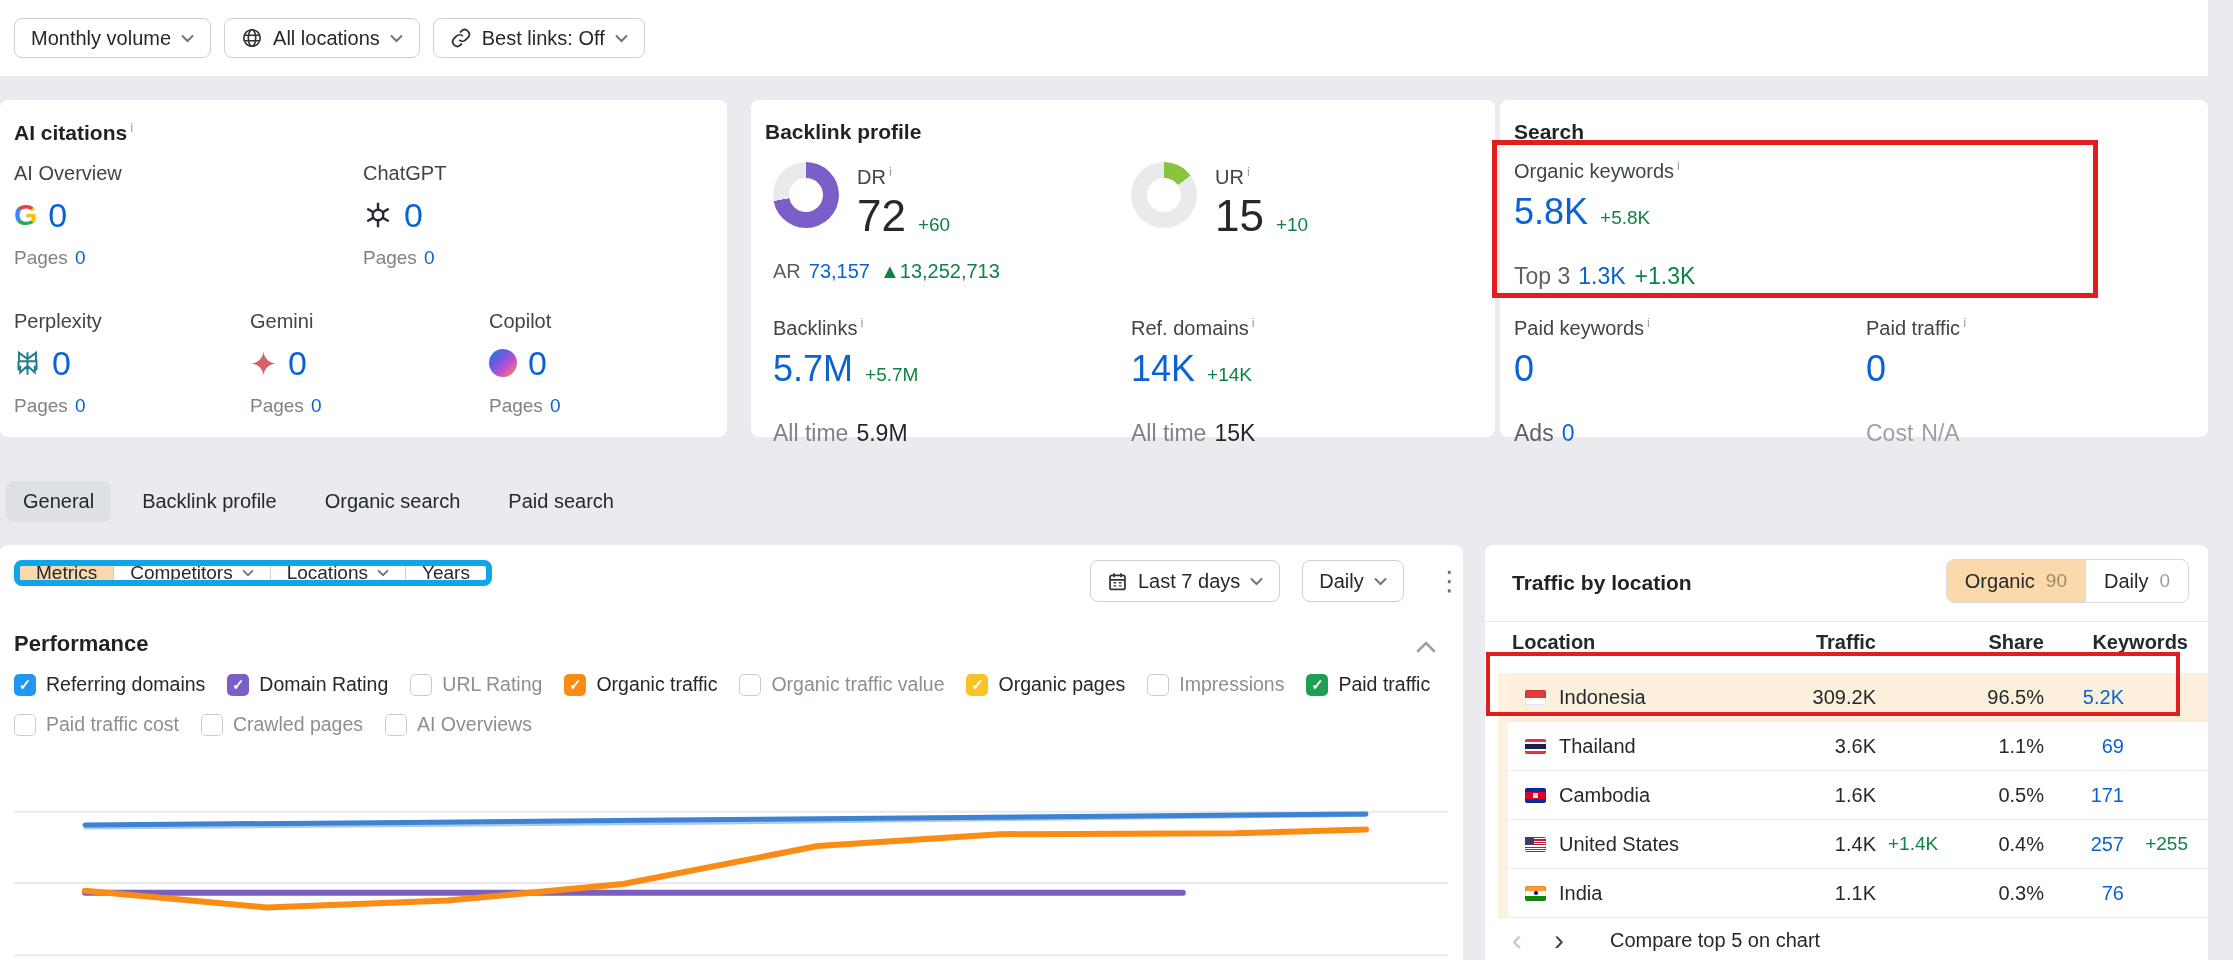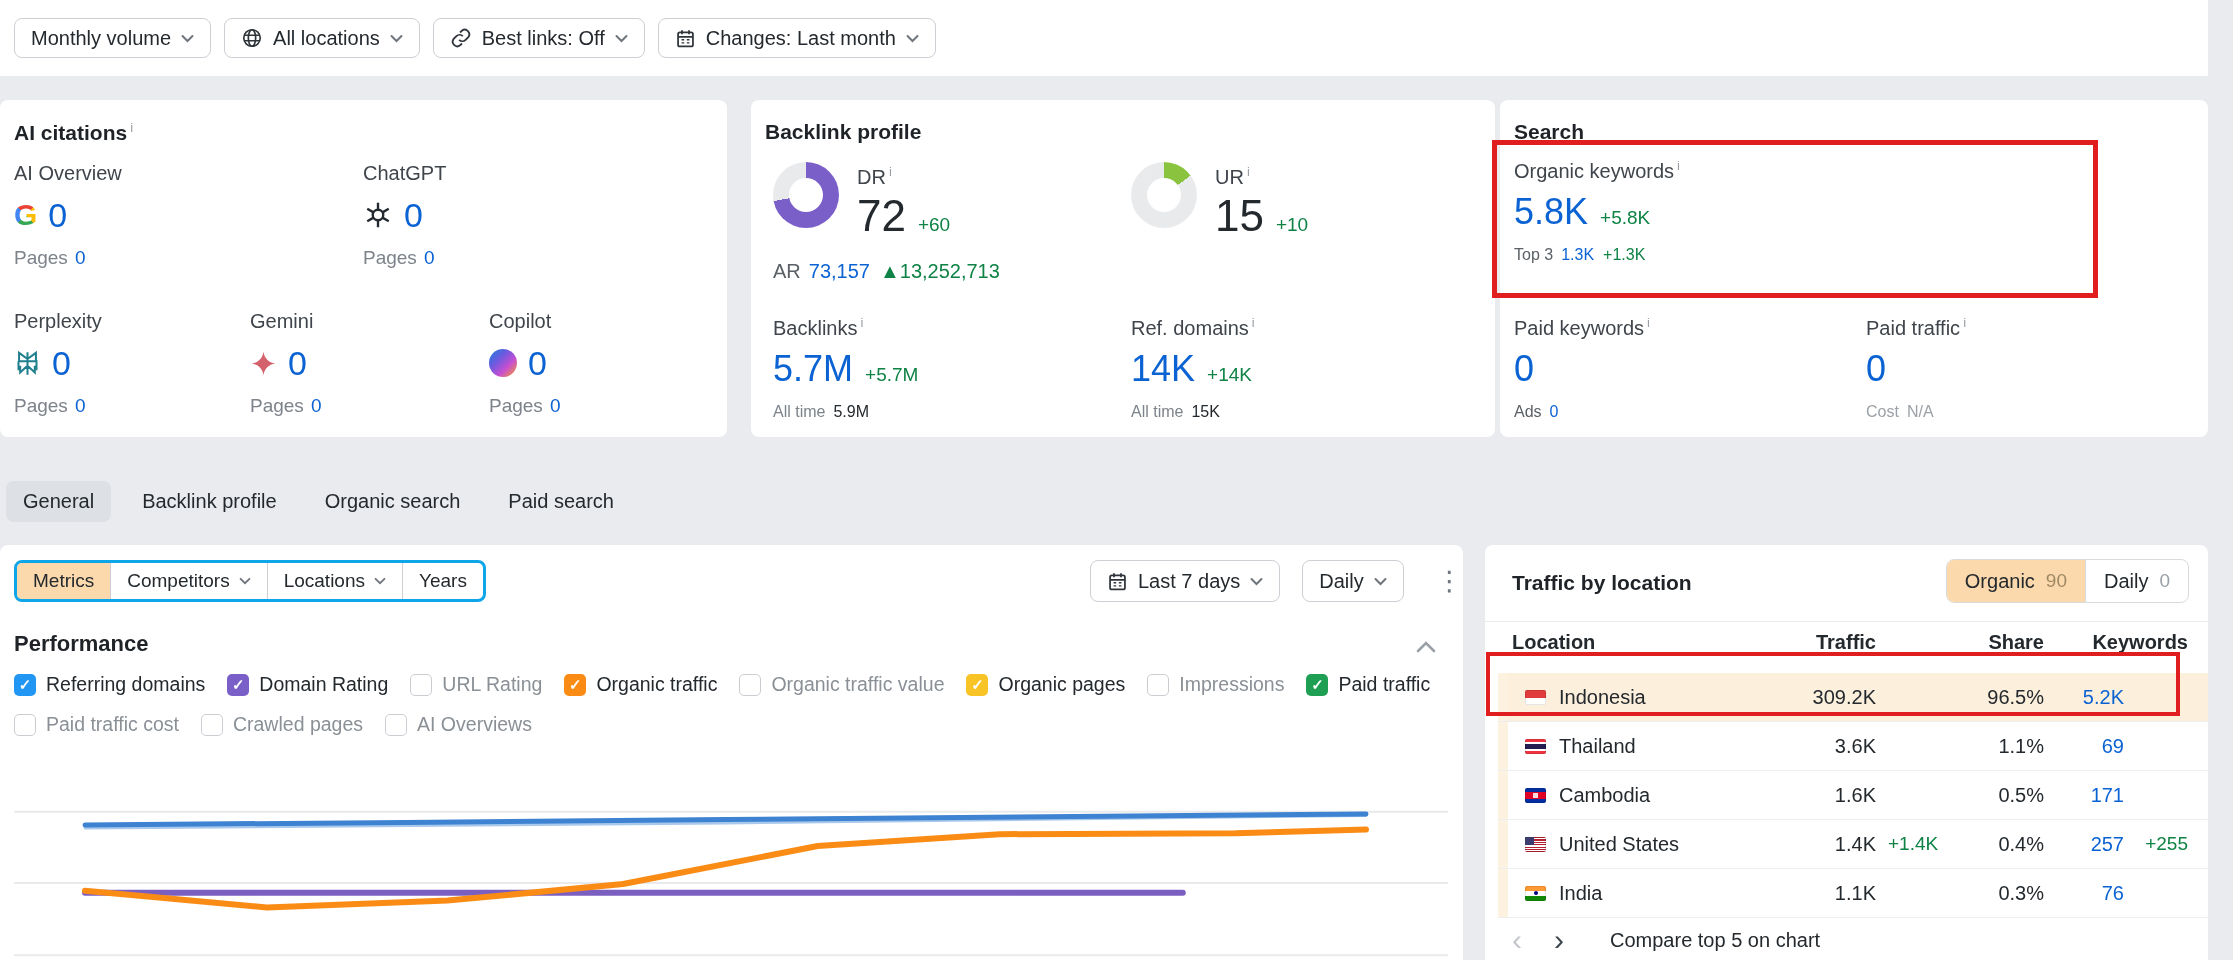--- a/index.html
+++ b/index.html
@@ -36,38 +36,38 @@
   .rate-valrow{display:flex;align-items:baseline;gap:12px;margin-top:2px}
   .bigdark{font-size:44px;color:#24292e}
   .delta{font-size:19px;color:#0e8345}
   .ar-line{position:absolute;left:22px;top:160px;font-size:20px;color:#5a6066}
   .ar-line .lnk{color:#0b63d3;margin-left:8px}
   .ar-line .up{color:#0e8345;margin-left:10px}
   .stat{position:absolute;width:340px}
   .stat-label{font-size:20px;color:#3f454b}
   .stat-valrow{display:flex;align-items:baseline;gap:12px;margin-top:8px}
   .bigblue2{font-size:36px;color:#0b63d3}
-  .stat-sub{margin-top:13px;font-size:16px}
+  .stat-sub{margin-top:30px;font-size:23px}
   .sub-gray{color:#7d838a}
   .sub-dim{color:#9ba1a6}
   .sub-label{color:#5a6066}
   .sub-dark{color:#24292e;margin-left:8px}
   .sub-blue{color:#0b63d3;margin-left:8px}
   .sub-green{color:#0e8345;margin-left:9px}
 
   
   .tabstrip{position:absolute;left:0;top:457px;width:2208px;height:88px;display:flex;align-items:center;gap:14px;padding-left:6px;box-sizing:border-box}
   .tab{padding:9px 17px;border-radius:8px;font-size:20px;color:#24292e;cursor:pointer;white-space:nowrap}
   .tab.active{background:#dde0e4}
 
   
   #card-perf{left:0;top:545px;width:1463px;height:432px}
   #card-traffic{left:1485px;top:545px;width:723px;height:432px}
 
-  .seg{position:absolute;left:14px;top:15px;display:flex;height:42px;border:3px solid #0ea5e9;border-radius:8px;overflow:hidden;background:#fff;box-sizing:border-box}
+  .seg{position:absolute;left:14px;top:15px;display:flex;height:26px;border:6px solid #0ea5e9;border-radius:8px;overflow:hidden;background:#fff;box-sizing:border-box}
   .seg-item{display:flex;align-items:center;gap:9px;padding:0 16px;font-size:19px;border-left:1px solid #ccd0d5;cursor:pointer;white-space:nowrap}
   .seg-item:first-child{border-left:none}
   .seg-item.active{background:#fbd9ad}
   .date-controls{position:absolute;left:1090px;top:15px;display:flex;gap:22px;align-items:center}
   .kebab{font-size:27px;color:#6f757c;margin-left:10px;cursor:pointer;line-height:1}
   .perf-head{position:absolute;left:14px;top:86px;font-size:22px;font-weight:700;color:#1f2328}
   .collapse{position:absolute;left:1416px;top:94px;cursor:pointer}
   #metric-list{position:absolute;left:14px;top:128px;width:1442px;display:flex;flex-wrap:wrap;column-gap:22px;row-gap:17px}
   .metric{display:flex;align-items:center;gap:10px;font-size:19.5px;cursor:pointer;white-space:nowrap}
   .cb{width:22px;height:22px;border-radius:5px;border:1px solid #c9cdd1;background:#fff;display:flex;align-items:center;justify-content:center;color:#fff;font-size:15px;font-weight:700;box-sizing:border-box;flex:none}
@@ -144,31 +144,20 @@
     <button class="fbtn">
       <svg width="22" height="22" viewBox="0 0 24 24" fill="none" stroke="#2f353b" stroke-width="2">
           <path d="M10 14a5 5 0 0 0 7 0l3-3a5 5 0 0 0-7-7l-2 2"></path>
           <path d="M14 10a5 5 0 0 0-7 0l-3 3a5 5 0 0 0 7 7l2-2"></path>
         </svg>
       <span>Best links: Off</span>
       <svg width="13" height="9" viewBox="0 0 13 9" fill="none" stroke="#6f757c" stroke-width="2" stroke-linecap="round">
           <path d="M1.5 2 6.5 7 11.5 2"></path>
         </svg>
     </button>
-    <button class="fbtn">
-      <svg width="21" height="21" viewBox="0 0 24 24" fill="none" stroke="#2f353b" stroke-width="2">
-          <rect x="3.5" y="5" width="17" height="16" rx="2"></rect>
-          <path d="M8 2.5V7M16 2.5V7M3.5 10h17"></path>
-          <path d="M7.5 13.5h3M13.5 13.5h3M7.5 17h3M13.5 17h3" stroke-width="1.6"></path>
-        </svg>
-      <span>Changes: Last month</span>
-      <svg width="13" height="9" viewBox="0 0 13 9" fill="none" stroke="#6f757c" stroke-width="2" stroke-linecap="round">
-          <path d="M1.5 2 6.5 7 11.5 2"></path>
-        </svg>
-    </button>
   </div>
 
   <div class="card" id="card-ai">
     <div class="card-title"><span>AI citations</span><span class="sup-i">i</span></div>
     <div class="ai-item" style="left:14px;top:62px">
       <div class="ai-name">AI Overview</div>
       <div class="ai-valrow">
           <span class="g-icon">G</span>
           <span class="big-blue">0</span>
         </div>

